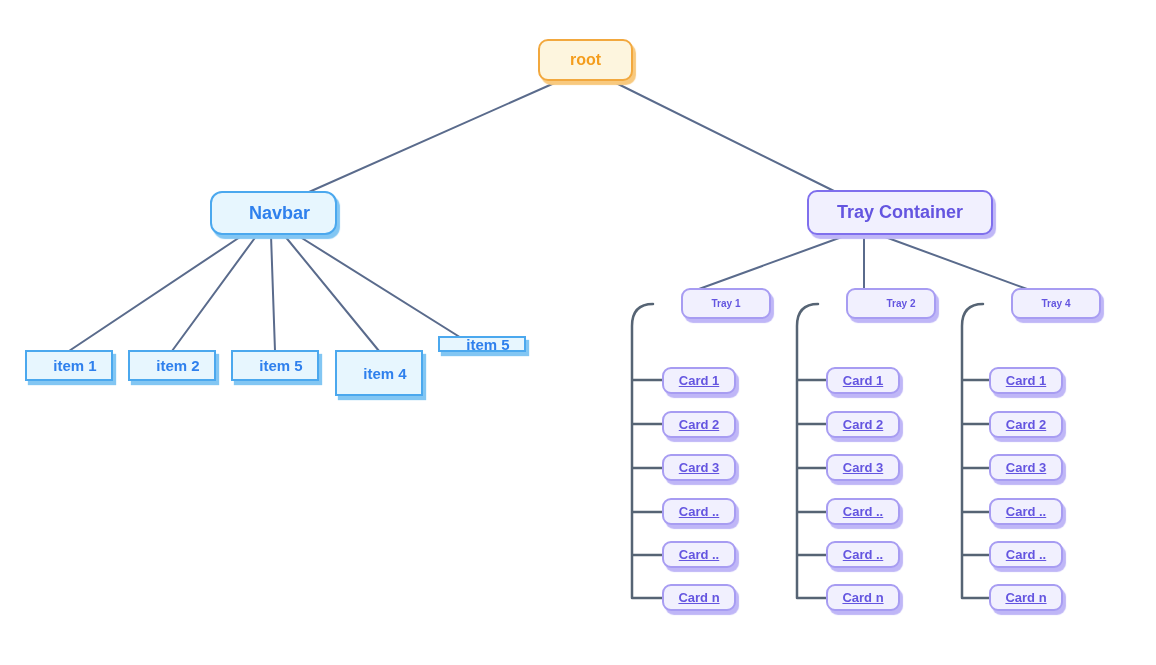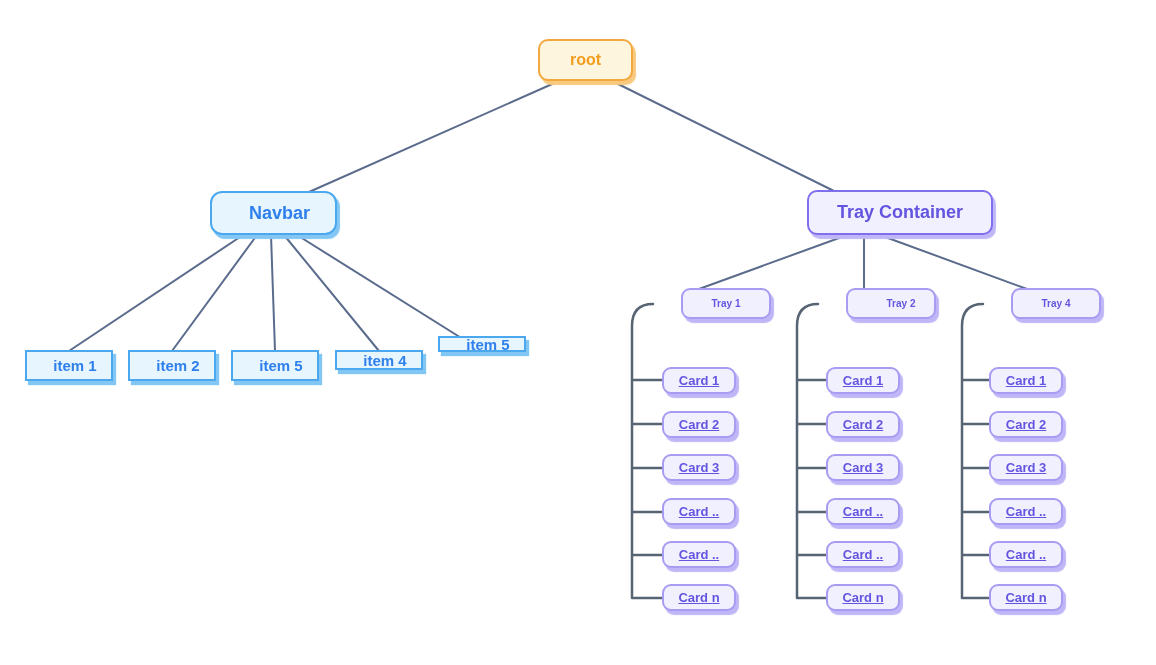--- a/index.html
+++ b/index.html
@@ -113,21 +113,21 @@
 
   <div class="node blue-node item-node" style="left:25px; top:350px; width:88px; height:31px;">
     <span>item 1</span>
   </div>
   <div class="node blue-node item-node" style="left:128px; top:350px; width:88px; height:31px;align-items:center;">
     <span>item 2</span>
   </div>
   <div class="node blue-node item-node" style="left:231px; top:350px; width:88px; height:31px;">
     <span>item 5</span>
   </div>
-  <div class="node blue-node item-node" style="left:335px; top:350px; width:88px; height:20px;">
+  <div class="node blue-node item-node" style="left:335px; top:350px; width:88px; height:46px;">
     <span>item 4</span>
   </div>
   <div class="node blue-node item-node" style="left:438px; top:336px; width:88px; height:16px;">
     <span>item 5</span>
   </div>
 
   <div class="node purple-strong-node" style="left:772px; top:190px; width:186px; height:45px;margin-left:35px;">
     <span>Tray Container</span>
   </div>
 

